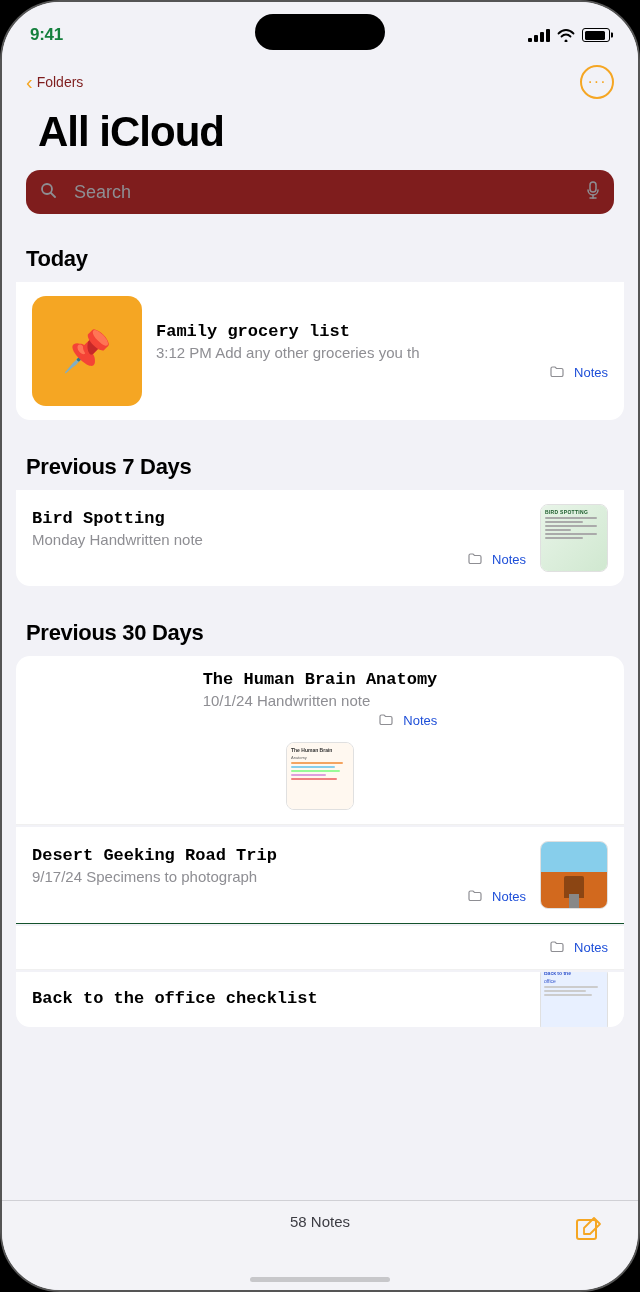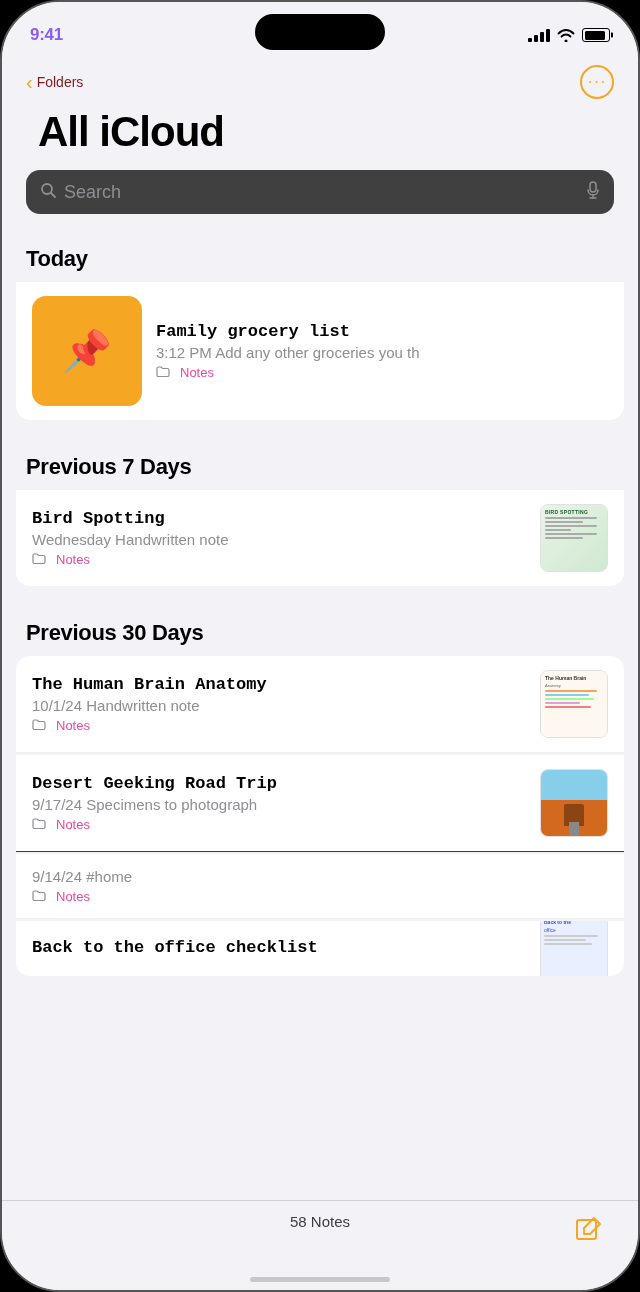--- a/index.html
+++ b/index.html
@@ -31,21 +31,21 @@
       background: #f2f2f7;
       display: flex;
       align-items: center;
       justify-content: space-between;
       padding: 12px 28px 0 28px;
     }
 
     .status-time {
       font-size: 17px;
       font-weight: 600;
-      color: #8b5cf6;
+      color: #15803d;
       letter-spacing: -0.3px;
     }
 
     .status-icons {
       display: flex;
       align-items: center;
       gap: 7px;
     }
 
     .signal-bars {
@@ -169,27 +169,27 @@
       letter-spacing: -1px;
     }
 
     
     .search-container {
       padding: 0 24px 14px 24px;
       background: #f2f2f7;
     }
 
     .search-bar {
-      background: #404040;
+      background: #7f1d1d;
       border-radius: 14px;
       height: 44px;
       display: flex;
       align-items: center;
       padding: 0 14px;
-      gap: 8px;
+      gap: 18px;
     }
 
     .search-icon-svg {
       color: #8e8e93;
       font-size: 17px;
       flex-shrink: 0;
     }
 
     .search-input-text {
       flex: 1;
@@ -291,22 +291,23 @@
       margin-bottom: 4px;
       white-space: nowrap;
       overflow: hidden;
       text-overflow: ellipsis;
     }
 
     .note-folder {
       display: flex;
       align-items: center;
       gap: 10px;
-      color: #ec4899;
+      color: #1d4ed8;
       font-size: 13px;
+      justify-content: flex-end;
     }
 
     .folder-icon-small {
       font-size: 12px;
     }
 
     
     .note-thumbnail {
       width: 68px;
       height: 68px;
@@ -560,21 +561,21 @@
 
     <div class="section-gap"></div>
 
     <div class="section-header">
       <span class="section-title">Previous 7 Days</span>
     </div>
     <div class="notes-list">
       <div class="note-card note-card-single">
         <div class="note-content">
           <div class="note-title">Bird Spotting</div>
-          <div class="note-subtitle">Wednesday  Handwritten note</div>
+          <div class="note-subtitle">Monday  Handwritten note</div>
           <div class="note-folder">
             <span class="folder-icon-small">
               <svg width="14" height="11" viewBox="0 0 14 11" fill="none">
                 <path d="M1 2.5C1 1.7 1.7 1 2.5 1H5l1.5 1.5H11.5C12.3 2.5 13 3.2 13 4v5c0 .8-.7 1.5-1.5 1.5h-9C1.7 10.5 1 9.8 1 9V2.5z" stroke="#8e8e93" stroke-width="1.2" fill="none"></path>
               </svg>
             </span>
             <span>Notes</span>
           </div>
         </div>
         <div class="note-thumbnail">
@@ -593,21 +594,21 @@
       </div>
     </div>
 
     <div class="section-gap"></div>
 
     <div class="section-header">
       <span class="section-title">Previous 30 Days</span>
     </div>
     <div class="notes-list">
 
-      <div class="note-card" style="border-radius:14px 14px 0 0; border-bottom:1px solid #f0f0f0;">
+      <div class="note-card" style="border-radius:14px 14px 0 0; border-bottom:1px solid #f0f0f0;flex-direction:column;">
         <div class="note-content">
           <div class="note-title">The Human Brain Anatomy</div>
           <div class="note-subtitle">10/1/24  Handwritten note</div>
           <div class="note-folder">
             <span class="folder-icon-small">
               <svg width="14" height="11" viewBox="0 0 14 11" fill="none">
                 <path d="M1 2.5C1 1.7 1.7 1 2.5 1H5l1.5 1.5H11.5C12.3 2.5 13 3.2 13 4v5c0 .8-.7 1.5-1.5 1.5h-9C1.7 10.5 1 9.8 1 9V2.5z" stroke="#8e8e93" stroke-width="1.2" fill="none"></path>
               </svg>
             </span>
             <span>Notes</span>
@@ -642,21 +643,20 @@
         <div class="note-thumbnail">
           <div class="thumb-desert">
             <div class="thumb-desert-rock"></div>
             <div class="thumb-road"></div>
           </div>
         </div>
       </div>
 
       <div class="note-card" style="border-radius:0; border-bottom:1px solid #f0f0f0;">
         <div class="note-content">
-          <div class="note-subtitle">9/14/24  #home</div>
           <div class="note-folder">
             <span class="folder-icon-small">
               <svg width="14" height="11" viewBox="0 0 14 11" fill="none">
                 <path d="M1 2.5C1 1.7 1.7 1 2.5 1H5l1.5 1.5H11.5C12.3 2.5 13 3.2 13 4v5c0 .8-.7 1.5-1.5 1.5h-9C1.7 10.5 1 9.8 1 9V2.5z" stroke="#8e8e93" stroke-width="1.2" fill="none"></path>
               </svg>
             </span>
             <span>Notes</span>
           </div>
         </div>
       </div>

